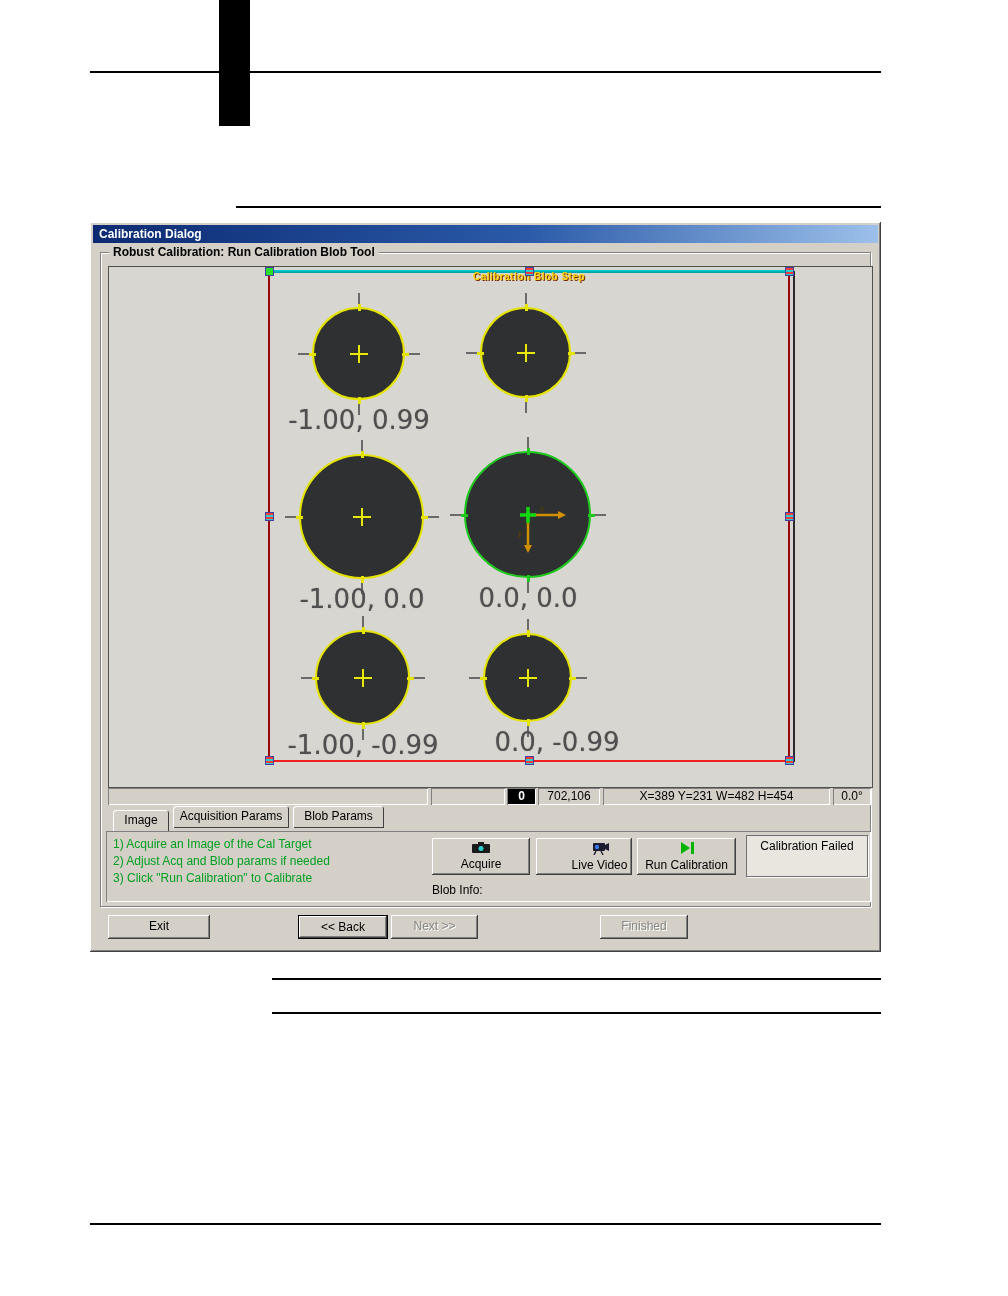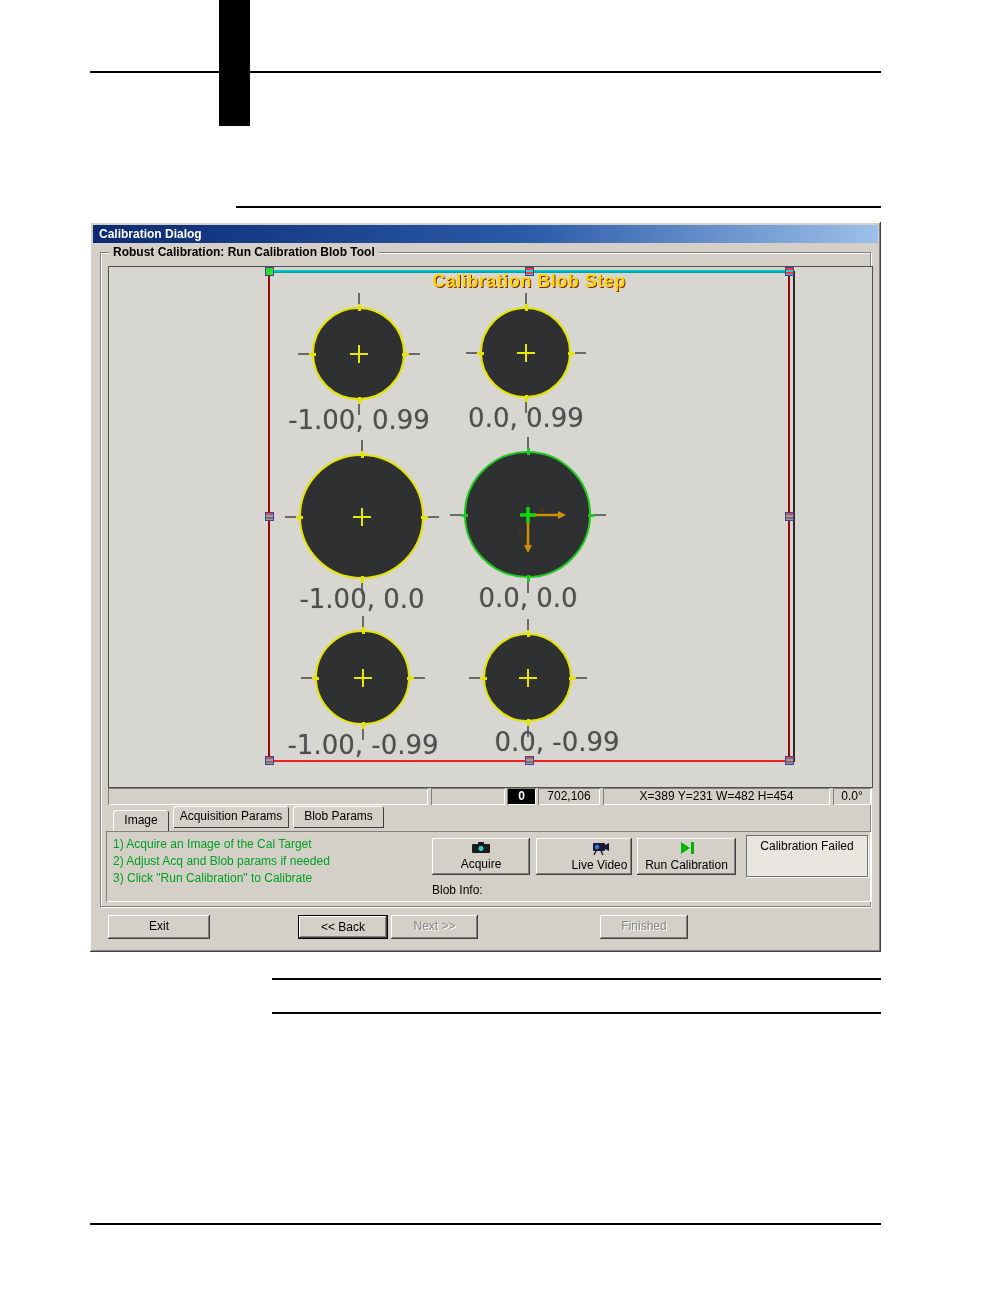--- a/index.html
+++ b/index.html
@@ -32,21 +32,21 @@
   .image-view{position:absolute;left:18px;top:44px;width:763px;height:520px;background:#d8d6d1;
               border:1px solid #50504c;box-sizing:content-box;overflow:hidden;}
   .iv-inner{position:absolute;left:0;top:0;width:763px;height:520px;}
   .region-top{position:absolute;left:160px;top:3px;width:521px;height:3px;
               background:linear-gradient(180deg,#00d4d4,#009a9a);}
   .region-left{position:absolute;left:159px;top:4px;width:2px;height:491px;background:#980808;}
   .region-right{position:absolute;left:679px;top:4px;width:2px;height:491px;background:#980808;}
   .region-bottom{position:absolute;left:159px;top:493px;width:522px;height:2px;background:#ee2020;}
   .paper-edge{position:absolute;left:684px;top:4px;width:2px;height:491px;background:#2a2a2a;}
   .overlay-title{position:absolute;left:260px;top:4px;width:320px;text-align:center;
-                 font-weight:bold;font-size:18px;color:#ffd400;
+                 font-weight:bold;font-size:10px;color:#ffd400;
                  text-shadow:1px 1px 0 #7a2800;letter-spacing:0.5px;}
   .handle{position:absolute;width:9px;height:9px;border:1px solid #4040a0;box-sizing:border-box;
           background:repeating-linear-gradient(180deg,#ff3838 0 2px,#28d0d0 2px 4px);}
   .handle.green{background:#2ae02a;}
   .blob{position:absolute;}
   .blob-circle{position:absolute;border-radius:50%;background:#2f3032;}
   .blob-label{position:absolute;text-align:center;font-family:"DejaVu Sans",sans-serif;
               font-size:26px;color:#4f4f4f;text-shadow:0 0 1px rgba(90,90,90,.55);white-space:nowrap;}
   .tickg{position:absolute;background:#6a6a6a;}
   .axes-svg{position:absolute;}
@@ -143,21 +143,20 @@
             <div class="tickg" style="left: 45px; top: -14px; width: 2px; height: 11px;"></div>
             <div class="tickg" style="left: 45px; top: 95px; width: 2px; height: 11px;"></div>
             <div class="tickg" style="left: -14px; top: 45px; width: 11px; height: 2px;"></div>
             <div class="tickg" style="left: 95px; top: 45px; width: 11px; height: 2px;"></div>
             <div class="tickg" style="left: 44.5px; top: -3px; width: 3px; height: 7px; background: rgb(228, 228, 0);"></div>
             <div class="tickg" style="left: 44.5px; top: 88px; width: 3px; height: 7px; background: rgb(228, 228, 0);"></div>
             <div class="tickg" style="left: -3px; top: 44.5px; width: 7px; height: 3px; background: rgb(228, 228, 0);"></div>
             <div class="tickg" style="left: 88px; top: 44.5px; width: 7px; height: 3px; background: rgb(228, 228, 0);"></div>
             <div class="tickg" style="left: 37px; top: 45px; width: 18px; height: 2px; background: rgb(232, 232, 0);"></div>
             <div class="tickg" style="left: 45px; top: 37px; width: 2px; height: 18px; background: rgb(232, 232, 0);"></div>
-            <div class="blob-label" style="left: -64px; top: 96px; width: 220px;">0.0, 0.99</div>
           </div>
           <div class="blob" style="left: 190px; top: 187px; width: 126px; height: 126px;">
             <div class="blob-circle" style="left: 0px; top: 0px; width: 121px; height: 121px; border: 2.5px solid rgb(228, 228, 0);"></div>
             <div class="tickg" style="left: 62px; top: -14px; width: 2px; height: 11px;"></div>
             <div class="tickg" style="left: 62px; top: 129px; width: 2px; height: 11px;"></div>
             <div class="tickg" style="left: -14px; top: 62px; width: 11px; height: 2px;"></div>
             <div class="tickg" style="left: 129px; top: 62px; width: 11px; height: 2px;"></div>
             <div class="tickg" style="left: 61.5px; top: -3px; width: 3px; height: 7px; background: rgb(228, 228, 0);"></div>
             <div class="tickg" style="left: 61.5px; top: 122px; width: 3px; height: 7px; background: rgb(228, 228, 0);"></div>
             <div class="tickg" style="left: -3px; top: 61.5px; width: 7px; height: 3px; background: rgb(228, 228, 0);"></div>

